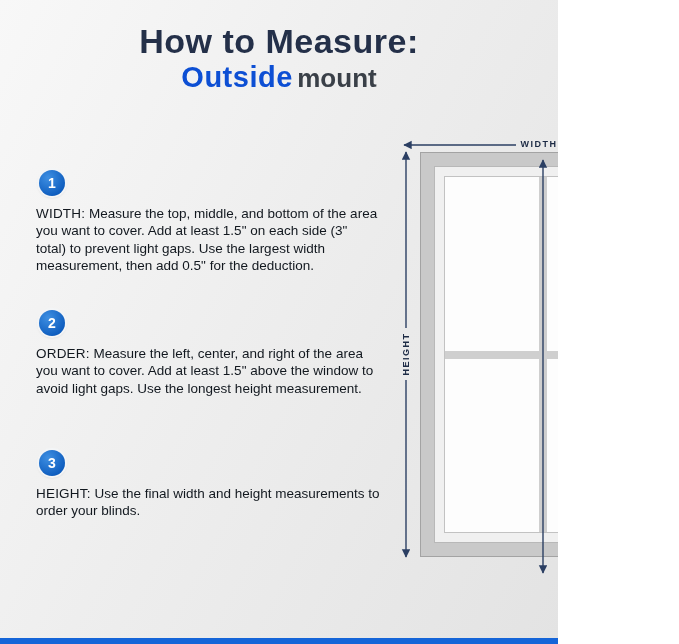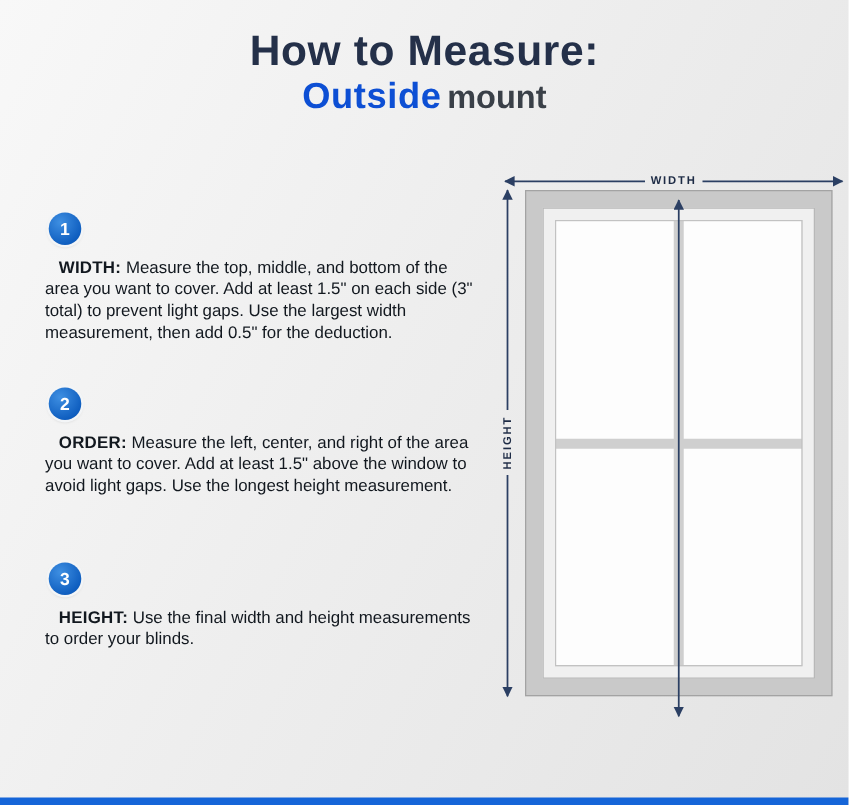--- a/index.html
+++ b/index.html
@@ -1,20 +1,20 @@
 <!DOCTYPE html>
 <html><head>
 <meta charset="utf-8">
 <style>
   html, body { margin: 0; padding: 0; }
   body { font-family: "Liberation Sans", sans-serif; }
 
   .page {
     position: relative;
-    width: 679px;
+    width: 558px;
     height: 644px;
     overflow: hidden;
     background: linear-gradient(118deg, #f8f8f8 0%, #eeeeee 45%, #e3e3e3 100%);
   }
 
   
   .title-block {
     position: absolute;
     top: 22px; left: 0; right: 0;
     text-align: center;
@@ -62,21 +62,21 @@
     font-weight: bold;
     line-height: 26px;
     text-align: center;
   }
   .step-text {
     margin: 0;
     font-size: 13.5px;
     line-height: 1.28;
     color: #12181f;
   }
-  .step-text strong { font-weight: bold; letter-spacing: 0.2px; margin-left: 11px; }
+  .step-text strong { font-weight: normal; letter-spacing: 0.2px; }
 
   
   .diagram {
     position: absolute;
     left: 398px; top: 136px;
     width: 290px; height: 445px;
   }
   .win-outer {
     position: absolute;
     left: 22px; top: 16px;

